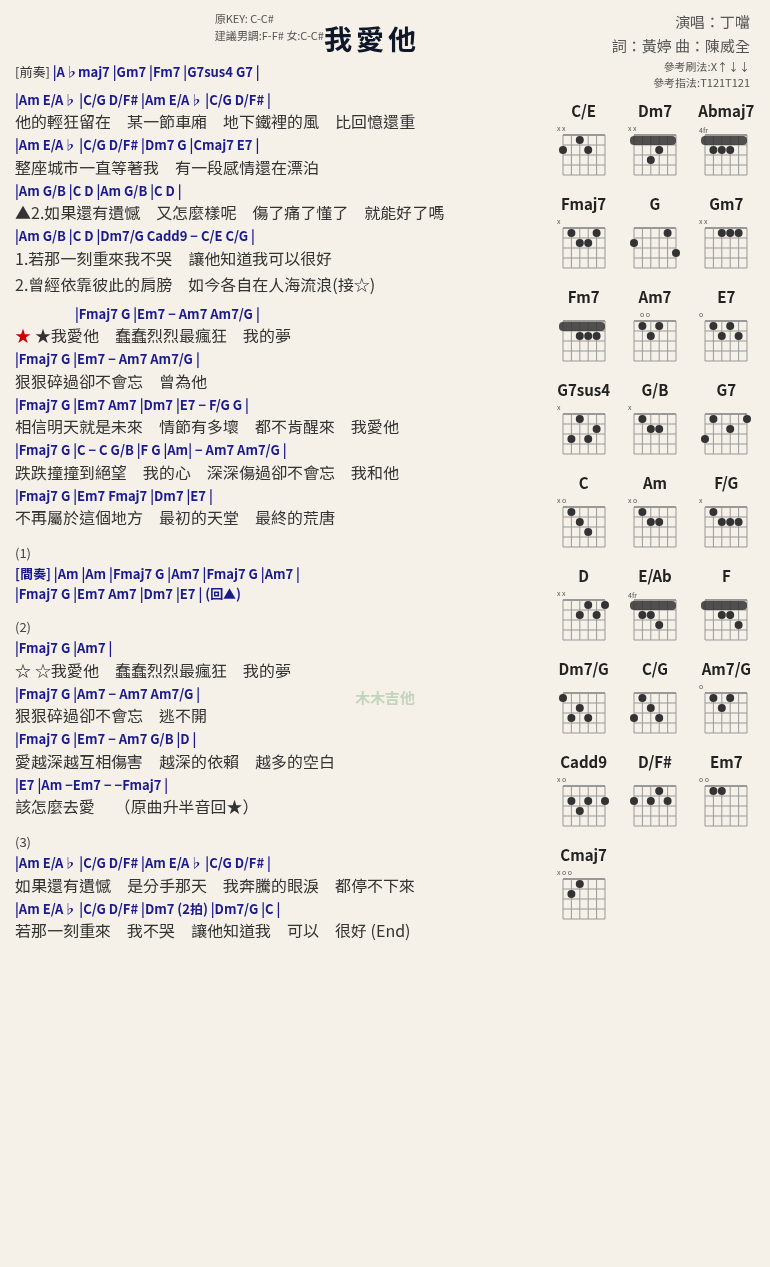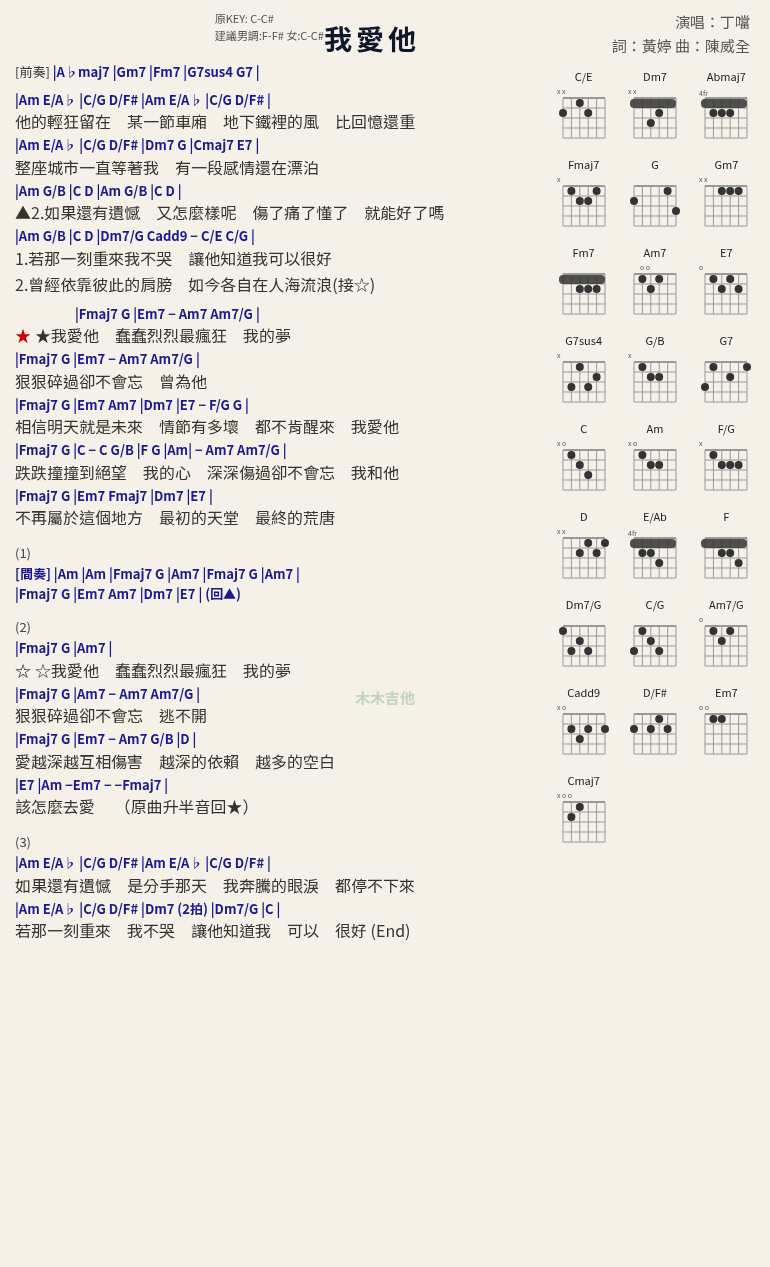--- a/index.html
+++ b/index.html
@@ -93,22 +93,22 @@
       grid-template-columns: repeat(3, 1fr);
       gap: 8px 4px;
       padding: 4px 0;
     }
     .chord-diagram {
       display: flex;
       flex-direction: column;
       align-items: center;
     }
     .chord-name {
-      font-size: 11px;
-      font-weight: normal;
+      font-size: 15px;
+      font-weight: bold;
       color: #222;
       margin-bottom: 2px;
       text-align: center;
     }
     svg.chord-svg {
       display: block;
     }
 
     .watermark {
       position: absolute;
@@ -233,20 +233,24 @@
       <div class="chord-line">|Am   E/A♭  |C/G   D/F#  |Dm7  (2拍) |Dm7/G   |C  |</div>
       <div class="lyric-line">若那一刻重來　我不哭　讓他知道我　可以　很好  (End)</div>
     </div>
   </div>
 
   <div class="sidebar">
     <div class="performer-info">
       <div>演唱：丁噹</div>
       <div>詞：黃婷  曲：陳威全</div>
     </div>
+    <div class="strum-info">
+      <div>參考刷法:X↑↓↓</div>
+      <div>參考指法:T121T121</div>
+    </div>
 
     <div style="height:6px;"></div>
 
     <div class="chord-diagrams-section">
 
       <div class="chord-diagram">
         <div class="chord-name">C/E</div>
         <svg class="chord-svg" width="58" height="62" viewBox="0 0 58 62">
           <text x="2" y="8" font-size="7" fill="#555">x x</text>
 

